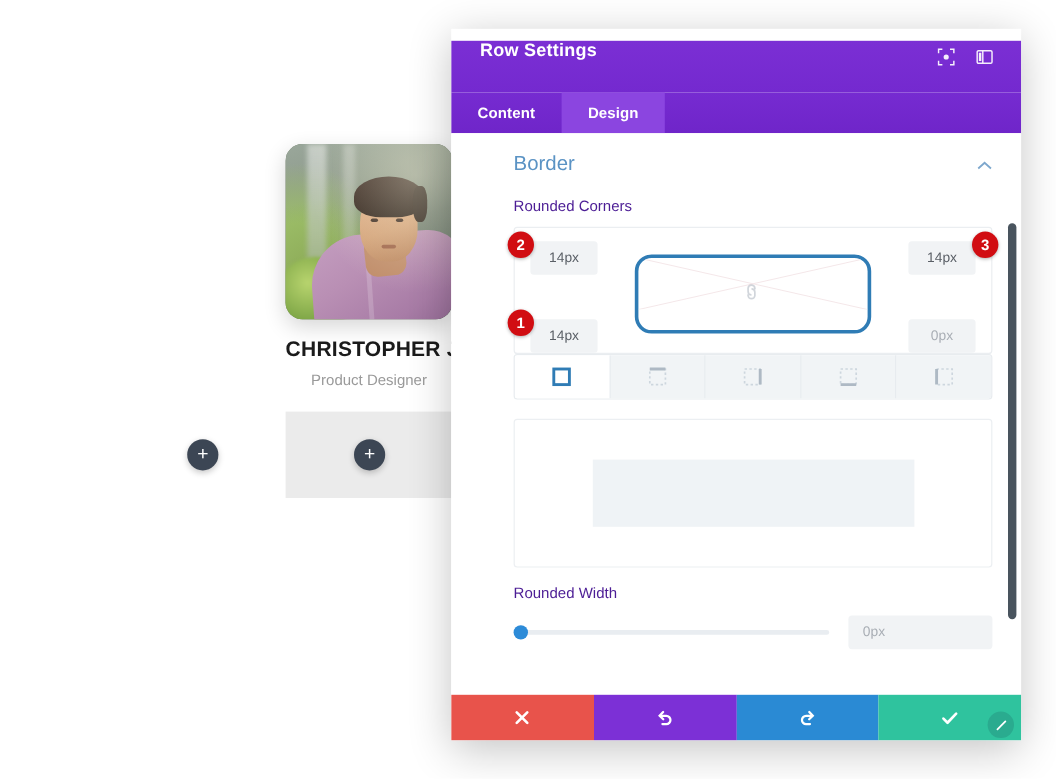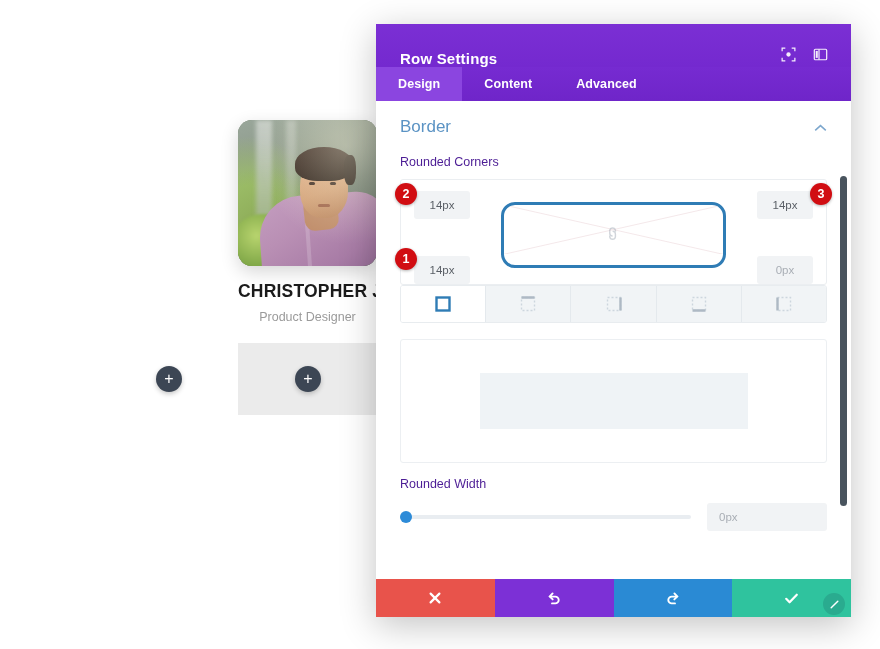--- a/index.html
+++ b/index.html
@@ -184,23 +184,24 @@
     box-shadow: 0 8px 34px rgba(0,0,0,.24);
     display: flex;
     flex-direction: column;
     overflow: hidden;
   }
   .modal-header {
     height: 43px;
     background: #7d2ae8;
     background: linear-gradient(180deg,#7b2fd4 0%,#7429cf 100%);
     display: flex;
-    align-items: flex-end;
+    align-items: flex-start;
     padding: 0 18px 0 24px;
     flex: 0 0 auto;
+    margin-top: 10px;
   }
   .modal-title {
     color: #ffffff;
     font-size: 15px;
     font-weight: 700;
     flex: 1;
     letter-spacing: .2px;
   }
   .hdr-icon {
     width: 26px; height: 26px;
@@ -228,20 +229,21 @@
     font-weight: 600;
     letter-spacing: .1px;
   }
   .tab.active { background: #8b45e0; }
 
   .modal-body {
     flex: 1 1 auto;
     position: relative;
     overflow: hidden;
     background: #ffffff;
+    padding-left: 28px;
   }
   .body-inner {
     padding: 0 24px;
   }
 
   .section-head {
     display: flex;
     align-items: center;
     padding: 16px 0 4px;
   }
@@ -476,23 +478,22 @@
     <div class="hdr-icon">
       <svg width="15" height="15" viewBox="0 0 16 16" fill="none" stroke="#ffffff" stroke-width="1.3">
         <rect x="1.4" y="2.4" width="13.2" height="11.2" rx="1.2"></rect>
         <line x1="6.4" y1="2.4" x2="6.4" y2="13.6"></line>
         <rect x="2.9" y="4.2" width="2.2" height="7.4" fill="#ffffff" stroke="none"></rect>
       </svg>
     </div>
   </div>
 
   <div class="tabs">
+    <div class="tab">Content</div>
     <div class="tab active">Design</div>
-    <div class="tab">Content</div>
-    <div class="tab">Advanced</div>
   </div>
 
   <div class="modal-body">
     <div class="body-inner">
 
       <div class="section-head">
         <div class="section-title">Border</div>
         <div class="chev">
           <svg width="13" height="8" viewBox="0 0 13 8" fill="none" stroke="#7da7cd" stroke-width="1.5">
             <path d="M1.2 6.4L6.5 1.6L11.8 6.4"></path>

